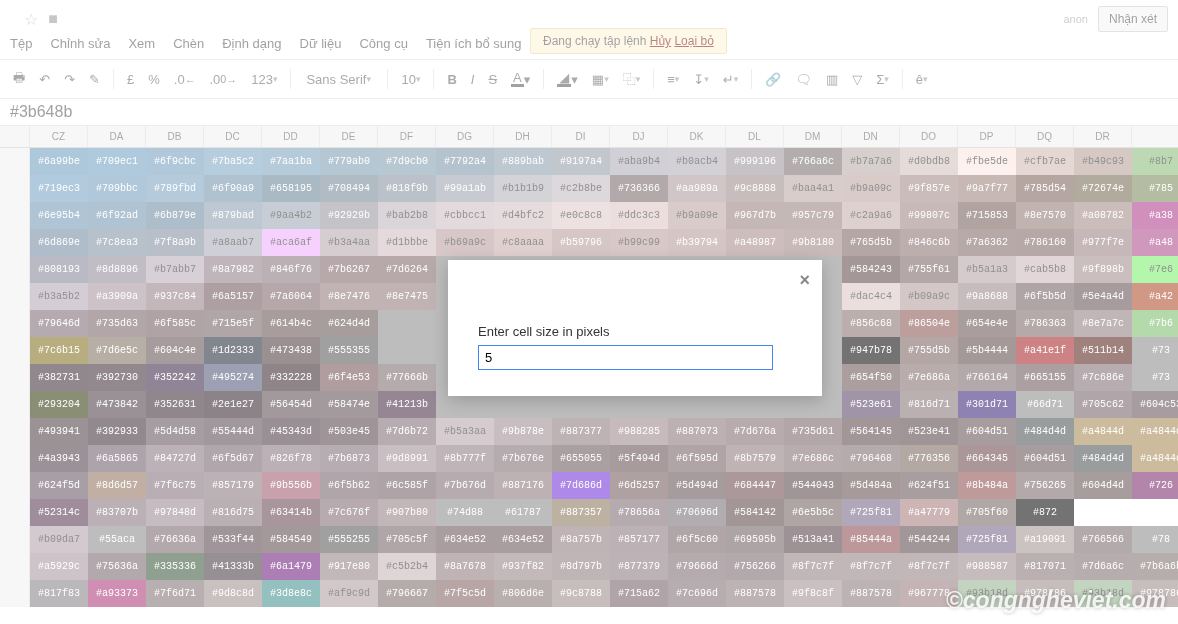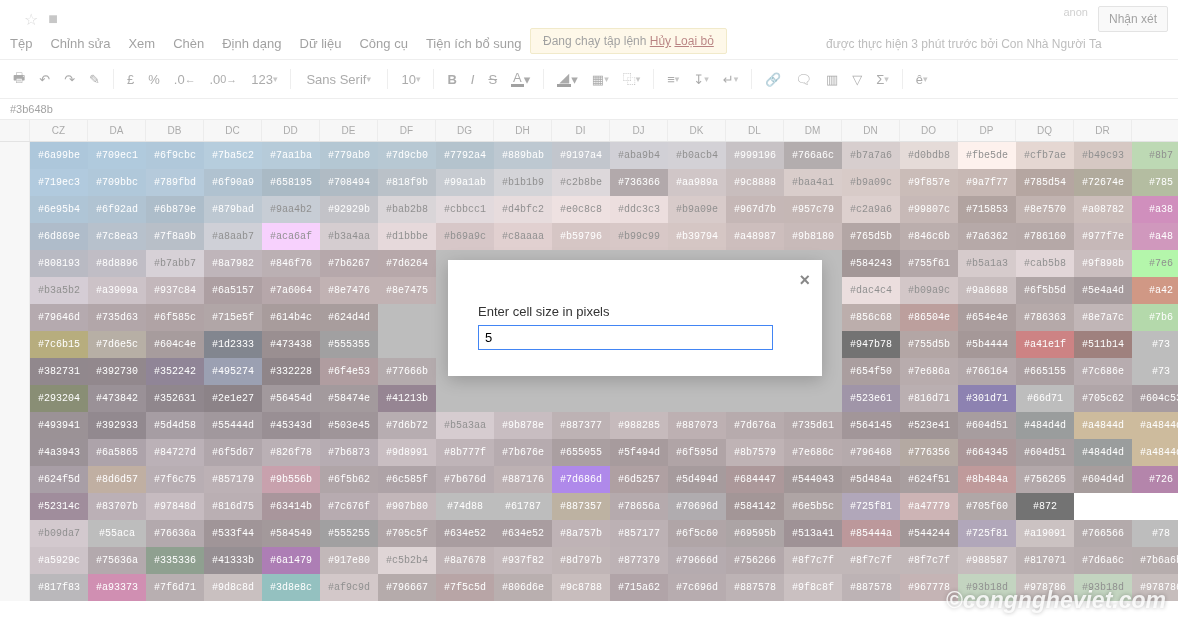--- a/index.html
+++ b/index.html
@@ -5,58 +5,58 @@
 * { margin: 0; padding: 0; box-sizing: border-box; font-family: Arial, sans-serif; }
 body { background: #fff; width: 1178px; height: 624px; overflow: hidden; position: relative; font-size: 13px; color: #444; }
 
 .overlay { position: absolute; inset: 0; background: rgba(255,255,255,0.45); z-index: 20; pointer-events: none; }
 
 
 .title-row { display: flex; align-items: center; padding: 6px 10px 2px 10px; }
 .doc-title { font-size: 17px; color: #555; }
 .star-icon { margin-left: 14px; color: #bbb; font-size: 16px; }
 .folder-icon { margin-left: 10px; color: #999; font-size: 16px; }
-.rhs { margin-left: auto; display: flex; align-items: flex-start; gap: 10px; }
+.rhs { margin-left: auto; display: flex; align-items: center; gap: 10px; }
 .anon { font-size: 11px; color: #aaa; }
 .comment-btn { border: 1px solid #ccc; background: #f5f5f5; padding: 5px 10px; border-radius: 2px; font-size: 12px; color: #555; }
 
 
 .menu-row { display: flex; align-items: center; padding: 2px 10px 8px 10px; gap: 18px; font-size: 13px; color: #555; position: relative; }
 .menu-item { cursor: pointer; }
 .script-alert { position: absolute; left: 530px; top: -6px; background: #fdf3d7; border: 1px solid #e6d99f; padding: 5px 12px; font-size: 12px; color: #555; border-radius: 2px; z-index: 5; }
 .script-alert a { text-decoration: underline; color: #7f1d1d; }
 .status-text { font-size: 12px; color: #888; margin-left: 220px; white-space: nowrap; }
 
 
 .toolbar { display: flex; align-items: center; padding: 4px 8px; border-top: 1px solid #e0e0e0; border-bottom: 1px solid #e0e0e0; gap: 4px; }
 .tb-btn { padding: 4px 5px; color: #666; font-size: 13px; display: flex; align-items: center; }
 .tb-sep { width: 1px; height: 20px; background: #e0e0e0; margin: 0 4px; }
 .tb-drop::after { content: ' ▾'; font-size: 9px; color: #999; }
 .font-sel { min-width: 80px; border: 1px solid transparent; padding: 3px 6px; }
 .underline-a { border-bottom: 3px solid #555; display: inline-block; line-height: 12px; padding: 0 2px; }
 .fill-ic { border-bottom: 3px solid #555; display: inline-block; line-height: 12px; padding: 0 2px; }
 
 
-.formula-bar { padding: 4px 10px; border-bottom: 1px solid #ddd; font-size: 11px; color: #555; }
+.formula-bar { padding: 4px 10px; border-bottom: 1px solid #ddd; font-size: 16px; color: #555; }
 
 
 .grid-wrap { position: relative; overflow: hidden; }
 .col-headers { display: flex; height: 22px; background: #f0f0f0; border-bottom: 1px solid #ccc; }
 .ch { flex: 0 0 58px; text-align: center; font-size: 10px; color: #666; line-height: 22px; border-right: 1px solid #ddd; }
 .ch.first { flex: 0 0 30px; }
 
 .grid-body { }
 .grow { display: flex; height: 27px; }
 .gc { flex: 0 0 58px; font-size: 10px; color: #fff; text-align: center; line-height: 27px; overflow: hidden; font-family: 'Courier New', monospace; }
 .gc.first { flex: 0 0 30px; background: #f0f0f0; border-right: 1px solid #ddd; }
 
 
 .modal { position: absolute; left: 448px; top: 260px; width: 374px; background: #fff; box-shadow: 0 4px 16px rgba(0,0,0,0.2); z-index: 30; padding: 0; }
 .modal-close { position: absolute; right: 12px; top: 10px; color: #888; font-size: 18px; font-weight: bold; cursor: pointer; }
-.modal-body { padding: 44px 30px 26px 30px; }
+.modal-body { padding: 64px 30px 26px 30px; }
 .modal-label { font-size: 13px; color: #333; margin-bottom: 6px; }
 .modal-input { width: 295px; padding: 4px 6px; border: 1px solid #4285f4; font-size: 13px; outline: none; }
 .modal-ok { margin-top: 22px; padding: 6px 20px; border: 1px solid #ccc; background: #f5f5f5; border-radius: 2px; font-size: 12px; cursor: pointer; }
 
 .watermark { position: absolute; right: 12px; bottom: 10px; font-size: 23px; color: rgba(255,255,255,0.85); z-index: 25; font-style: italic; font-weight: bold; text-shadow: 0 0 4px rgba(0,0,0,0.3); margin-top: 16px; }
 </style>
 </head>
 <body>
 
 <div class="title-row">
@@ -71,21 +71,20 @@
 <div class="menu-row">
   <span class="menu-item">Tệp</span>
     <span class="menu-item">Chỉnh sửa</span>
     <span class="menu-item">Xem</span>
     <span class="menu-item">Chèn</span>
     <span class="menu-item">Định dạng</span>
     <span class="menu-item">Dữ liệu</span>
     <span class="menu-item">Công cụ</span>
     <span class="menu-item">Tiện ích bổ sung</span>
     <span class="menu-item">Trợ giúp</span>
-  <span class="status-text">được thực hiện 3 phút trước bởi Con Nhà Người Ta</span>
   <div class="script-alert">
     <span>Đang chạy tập lệnh</span>
     <a>Hủy</a>
     <a>Loại bỏ</a>
   </div>
 </div>
 
 <div class="toolbar">
   <span class="tb-btn">🖶</span>
   <span class="tb-btn">↶</span>

